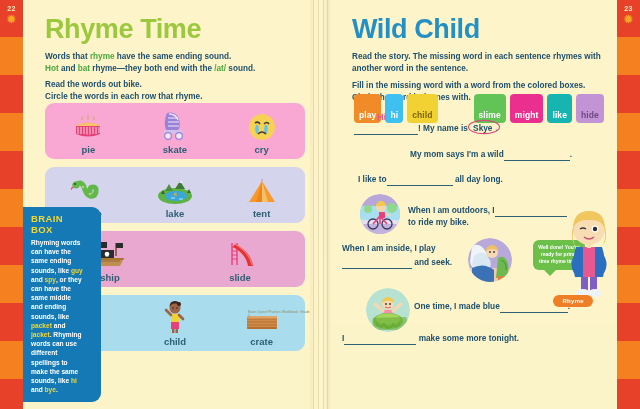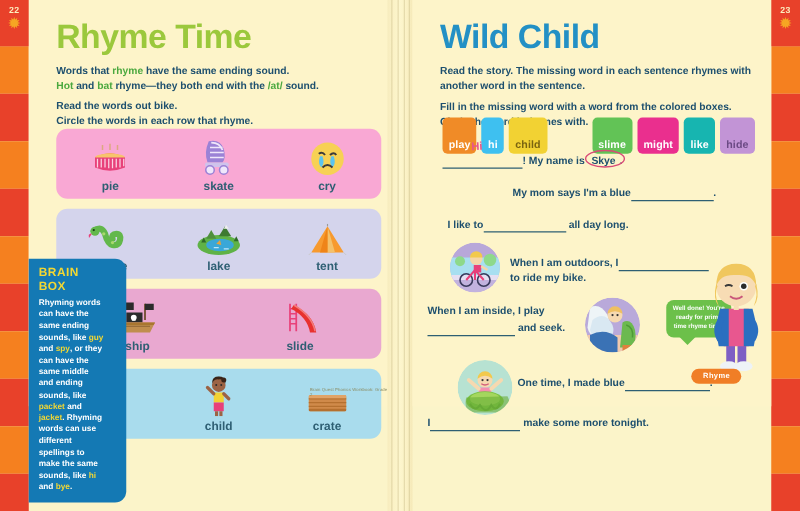--- a/index.html
+++ b/index.html
@@ -377,21 +377,21 @@
     <div class="story">
 
       <div class="sline" style="left:24px; top:12px;">
         <span class="blank" style="width:64px;">&nbsp;</span><span>! My name is </span><span class="circled"><svg width="34" height="16" viewBox="0 0 34 16">
               <ellipse cx="17" cy="8" rx="15.5" ry="6.6" fill="none" stroke="#d94a77" stroke-width="1.1"></ellipse>
             </svg><span>Skye</span></span><span>.</span>
       </div>
       <div class="written" style="left:47px; top:2px;">Hi</div>
 
       <div class="sline" style="left:80px; top:38px;">
-        <span>My mom says I'm a blue</span><span class="blank" style="width:66px;">&nbsp;</span><span>.</span>
+        <span>My mom says I'm a wild</span><span class="blank" style="width:66px;">&nbsp;</span><span>.</span>
       </div>
 
       <div class="sline" style="left:12px; top:63px;margin-left:16px;">
         <span>I like to</span><span class="blank" style="width:66px;">&nbsp;</span>&nbsp;<span>all day long.</span>
       </div>
 
       <div class="artcircle" style="left:30px; top:84px; width:40px; height:40px;">
         <svg width="40" height="40" viewBox="0 0 40 40">
           <circle cx="20" cy="20" r="20" fill="#b8a7d9"></circle>
           <path d="M0 12 h40 v16 H0z" fill="#a8dff0"></path>

